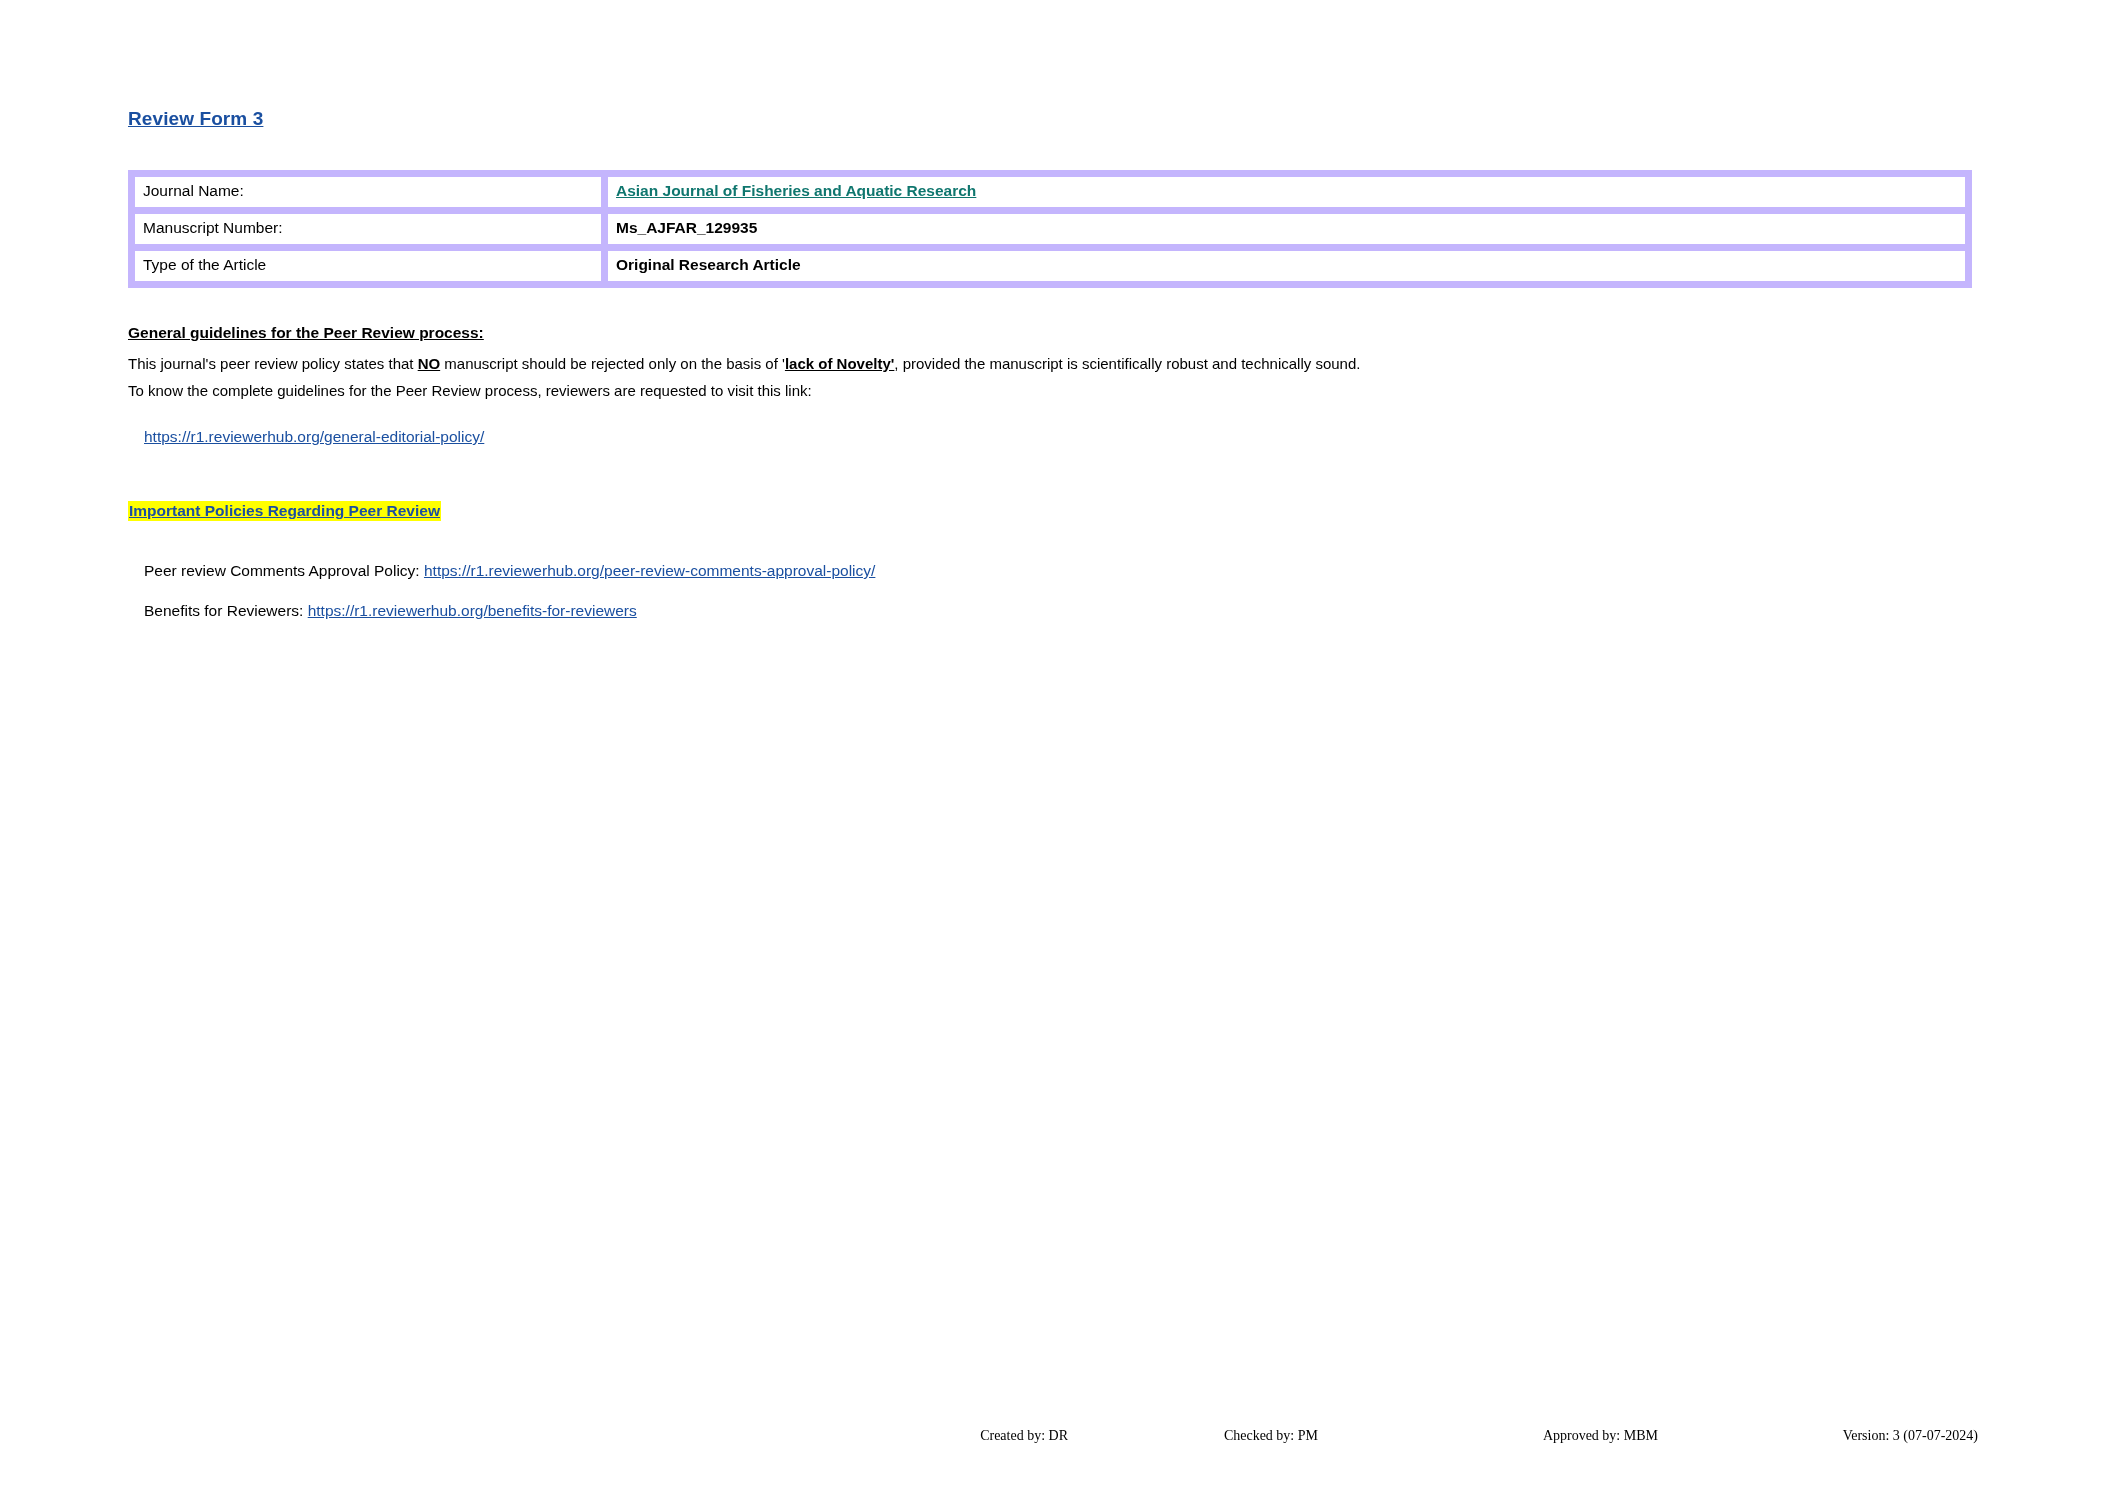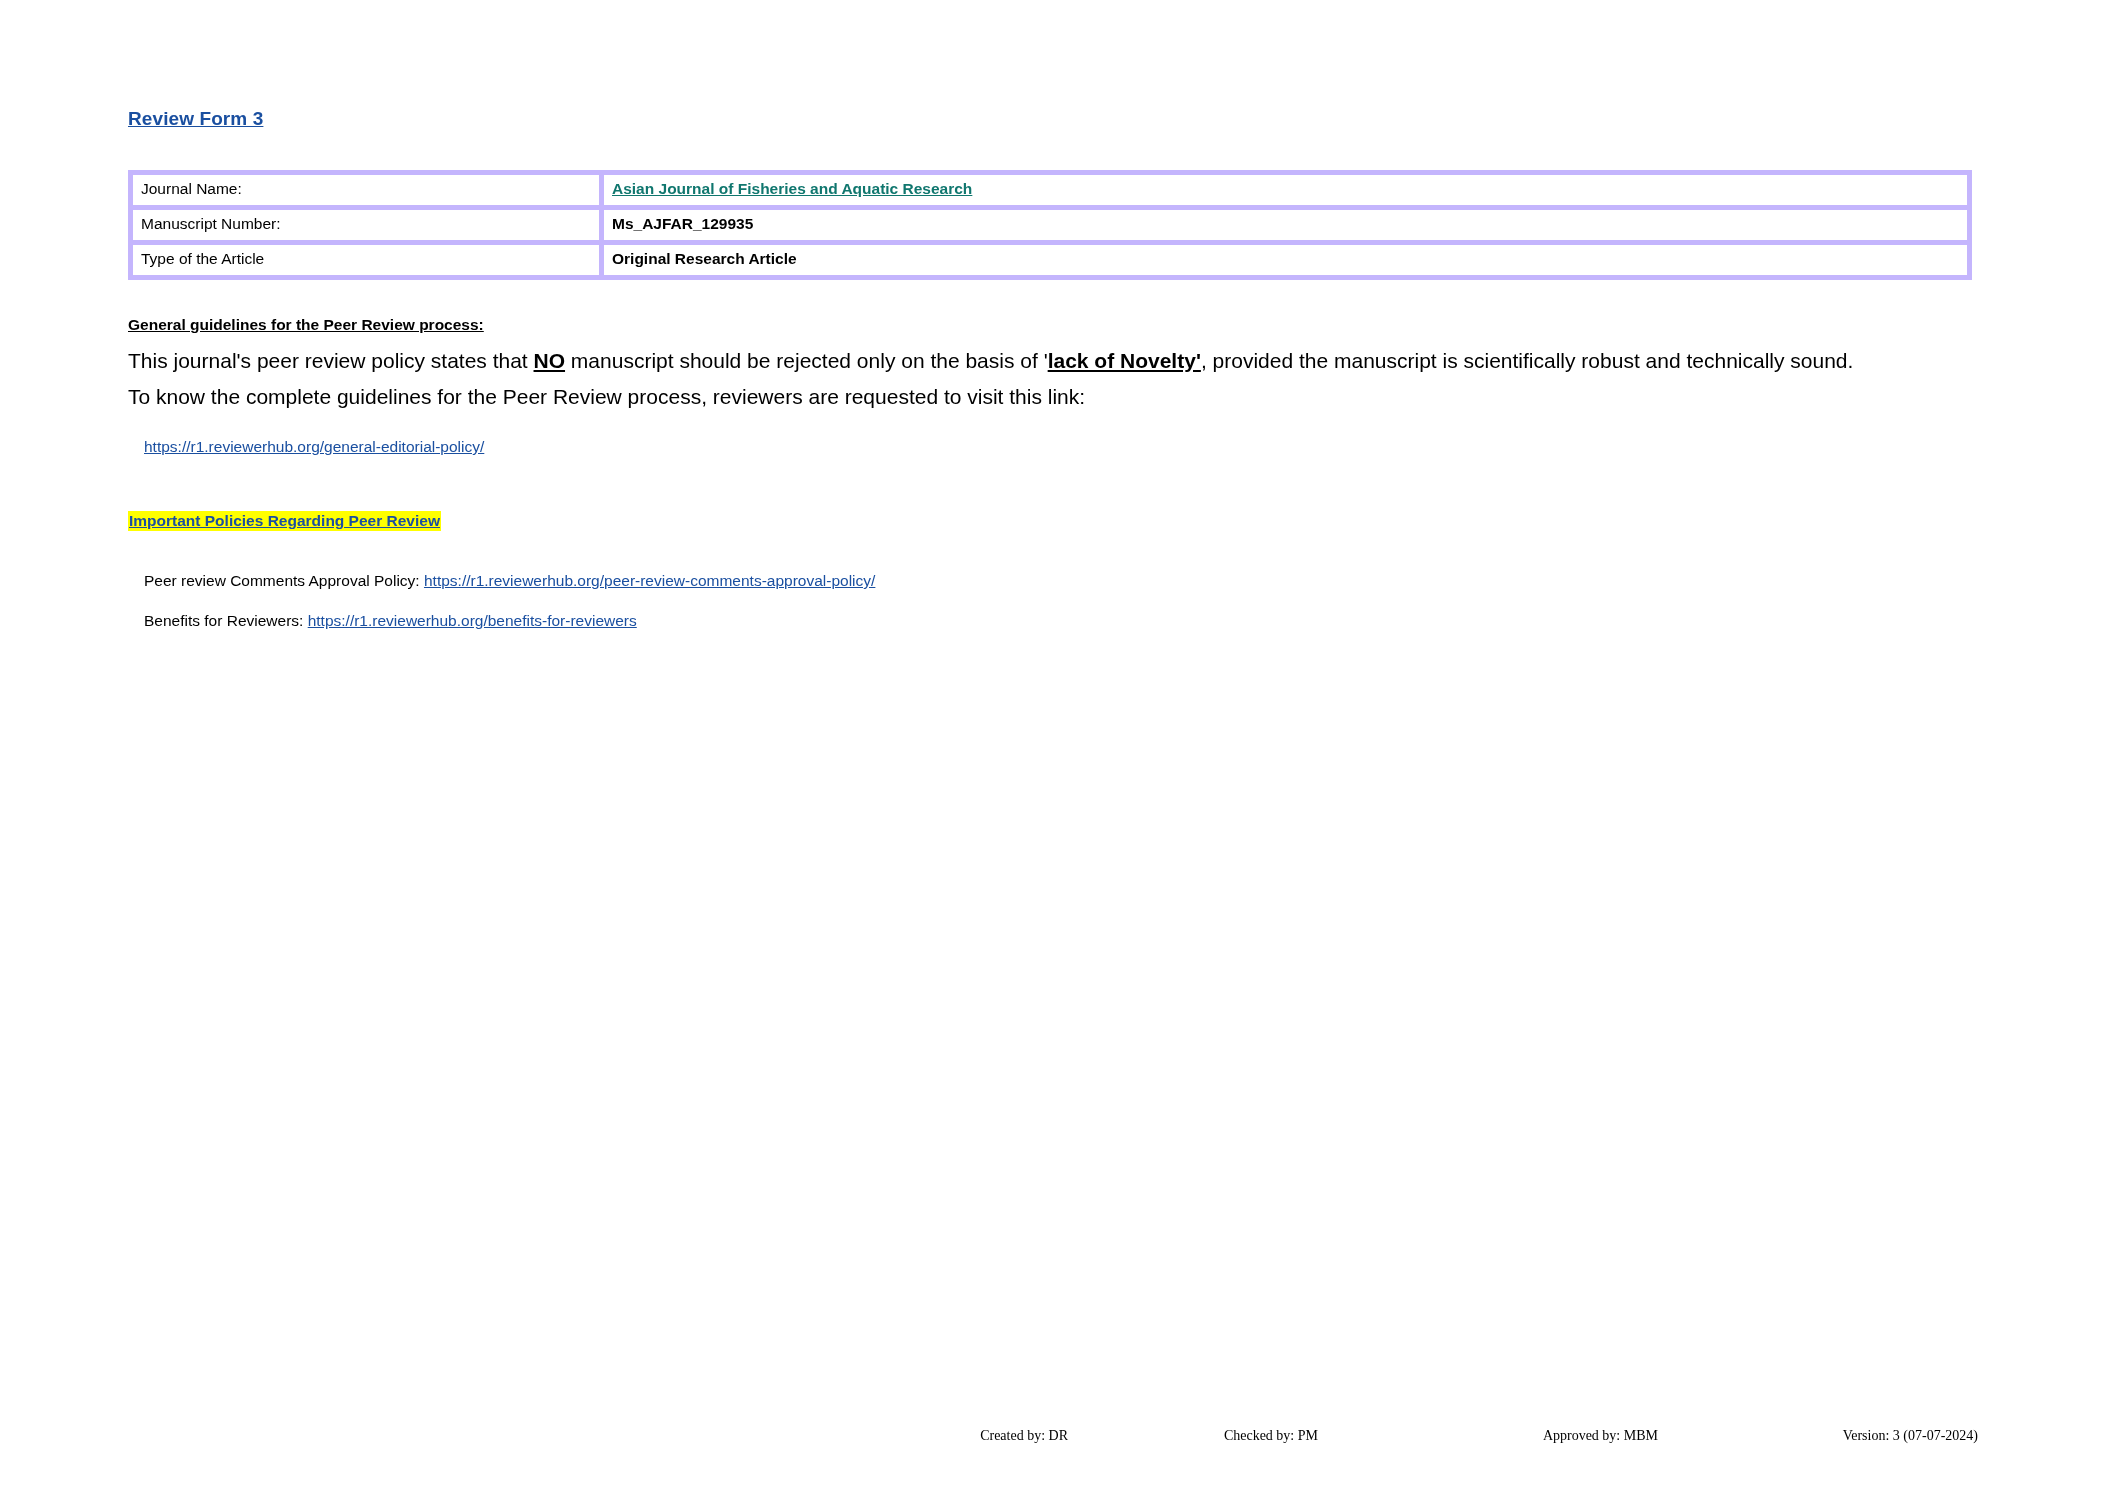--- a/index.html
+++ b/index.html
@@ -37,21 +37,21 @@
     letter-spacing: 0.1px;
     margin: 0 0 40px 0;
   }
   table.meta {
     border-collapse: collapse;
     width: 1844px;
     table-layout: fixed;
     margin-bottom: 36px;
   }
   table.meta td {
-    border: 5px solid #c4b5fd;
+    border: 7px solid #c4b5fd;
     padding: 4px 6px 5px 8px;
     vertical-align: top;
     font-size: 15.5px;
     line-height: 1.35;
     height: 21px;
   }
   table.meta td.label {
     width: 452px;
     font-weight: normal;
   }
@@ -67,21 +67,21 @@
     padding-bottom: 9px;
     margin-top: 28px;
   }
   .section-head {
     font-size: 15.5px;
     font-weight: bold;
     text-decoration: underline;
     margin: 0 0 11px 0;
   }
   .para {
-    font-size: 21px;
+    font-size: 15px;
     line-height: 1.5;
     margin: 0 0 4px 0;
   }
   .para .b-u {
     font-weight: bold;
     text-decoration: underline;
   }
   .link-line {
     margin: 26px 0 0 16px;
     font-size: 15.5px;

